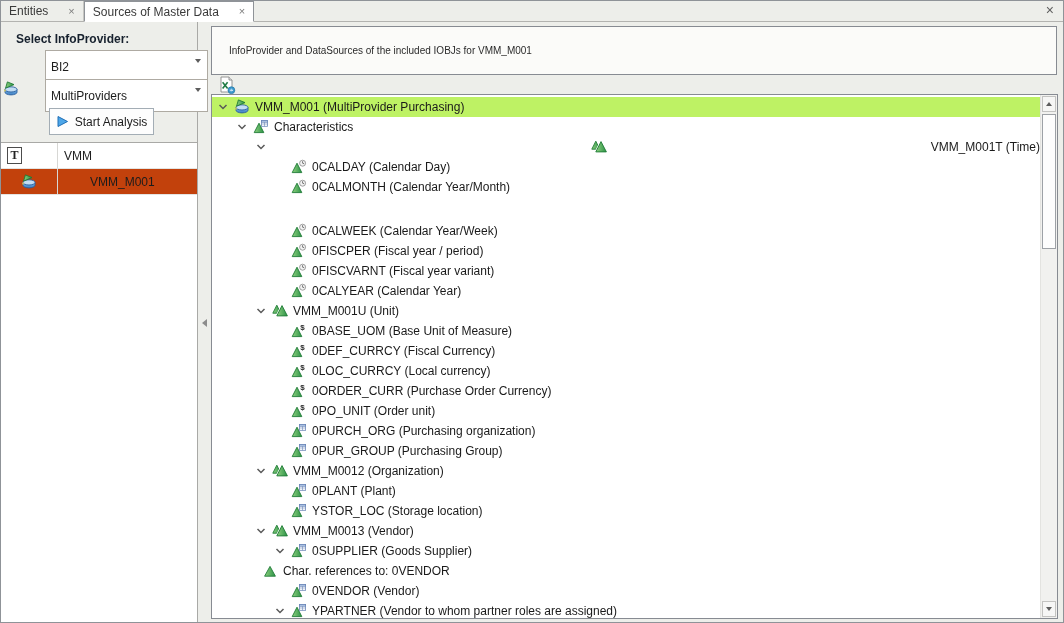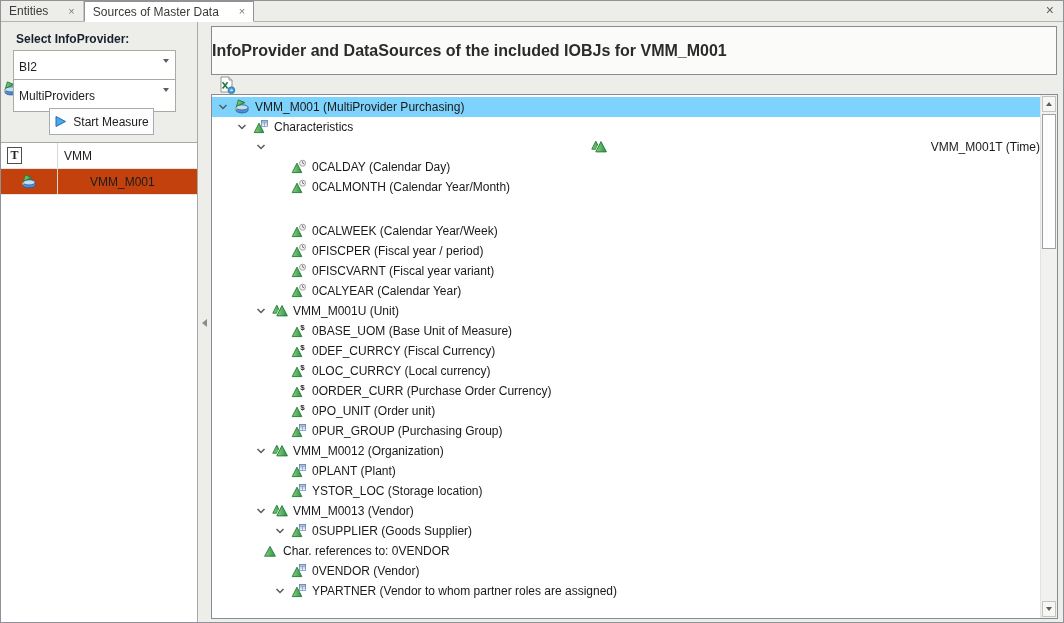--- a/index.html
+++ b/index.html
@@ -9,47 +9,47 @@
   
   .tabbar{position:absolute;top:0;left:0;right:0;height:20px;background:#edeeea;border-bottom:1px solid #b3b3b0;display:flex;align-items:stretch;z-index:5;}
   .tab{display:flex;align-items:center;gap:20px;padding:0 8px;color:#3a3a3a;border-right:1px solid #c6c6c2;cursor:default;}
   .tab .tab-close{font-size:11px;color:#7d7d7d;line-height:1;}
   .tab.active{background:#ffffff;border:1px solid #8f9398;border-bottom:1px solid #ffffff;margin-bottom:-1px;z-index:6;}
   .win-close{position:absolute;right:9px;top:2px;font-size:14px;color:#5f5f5f;line-height:1;cursor:default;}
 
   
   .sidebar{position:absolute;top:20px;left:0;width:197px;bottom:0;background:#edeeea;border-right:1px solid #a9a9a6;box-sizing:border-box;}
   .sb-title{position:absolute;top:11px;left:15px;font-weight:bold;color:#17212e;}
-  .combo{position:absolute;left:12px;width:163px;height:33px;background:#fff;border:1px solid #aeaaa2;box-sizing:border-box;display:flex;align-items:center;padding-left:5px;}
+  .combo{position:absolute;left:44px;width:163px;height:33px;background:#fff;border:1px solid #aeaaa2;box-sizing:border-box;display:flex;align-items:center;padding-left:5px;}
   .combo .caret{position:absolute;right:6px;top:8px;width:0;height:0;border-left:3.5px solid transparent;border-right:3.5px solid transparent;border-top:4px solid #5d5d5d;}
   .combo1{top:29px;}
   .combo2{top:58px;}
   .combo-icon{position:absolute;left:2px;top:60px;}
   .start-btn{position:absolute;left:48px;top:87px;width:105px;height:27px;background:#fdfdfd;border:1px solid #a3adb5;box-sizing:border-box;display:flex;align-items:center;justify-content:center;gap:6px;}
   .sb-list{position:absolute;left:0;right:0;top:121px;bottom:0;background:#fff;border-top:1px solid #a9a9a6;}
   .sb-row{display:flex;height:25px;align-items:center;border-bottom:1px solid #e4e4e2;}
   .sb-col-icon{width:57px;height:100%;display:flex;align-items:center;border-right:1px solid #d7d7d4;box-sizing:border-box;}
   .sb-row.filter .sb-col-icon{padding-left:6px;}
   .sb-row.data{background:#c2410c;gap:26px;}
   .sb-row.data .sb-col-icon{justify-content:center;}
   .sb-col-text{padding-left:6px;}
   .tfilter{width:13px;height:15px;border:1px solid #4c4c4c;display:flex;align-items:center;justify-content:center;font-family:"Liberation Serif",serif;font-weight:bold;font-size:12px;color:#222;background:#fff;}
 
   
   .splitter-arrow{position:absolute;left:201px;top:318px;width:0;height:0;border-top:4px solid transparent;border-bottom:4px solid transparent;border-right:5px solid #8c8c8c;}
 
   
   .hdr-box{position:absolute;left:210px;top:25px;width:846px;height:49px;background:#fbfbf9;border:1px solid #878b92;box-sizing:border-box;display:flex;align-items:center;}
-  .hdr-title{font-weight:bold;font-size:16px;color:#2b2b2b;}
+  .hdr-title{padding-left:17px;font-weight:normal;font-size:10px;color:#2b2b2b;}
   .toolbar-btn{position:absolute;left:216px;top:74px;width:20px;height:20px;display:flex;align-items:center;justify-content:center;}
 
   .tree-box{position:absolute;left:210px;top:93px;width:847px;height:525px;background:#fff;border:1px solid #878b92;box-sizing:border-box;}
   .tree{position:absolute;left:0;top:0;right:17px;bottom:0;overflow:hidden;padding-top:2px;}
   .tree-row{height:20px;display:flex;align-items:center;white-space:nowrap;}
-  .tree-row.selected{background:#7dd3fc;}
+  .tree-row.selected{background:#bef264;}
   .chevron{width:16px;display:flex;align-items:center;justify-content:flex-start;flex:none;}
   .node-icon{width:16px;height:16px;margin-right:5px;flex:none;}
   .tree-row .label{color:#1a1a1a;}
 
   
   .vscroll{position:absolute;right:0;top:0;bottom:0;width:17px;background:#f1f1ef;border-left:1px solid #e3e3e0;box-sizing:border-box;}
   .sb-btn{position:absolute;left:1px;width:14px;height:16px;background:#f6f6f5;border:1px solid #c3c3c1;box-sizing:border-box;display:flex;align-items:center;justify-content:center;}
   .sb-btn.up{top:1px;}
   .sb-btn.down{bottom:1px;}
   .arr-up{width:0;height:0;border-left:3.5px solid transparent;border-right:3.5px solid transparent;border-bottom:4px solid #5d5d5d;}
@@ -144,21 +144,21 @@
       </svg>
     <div class="combo combo2">
       <span>MultiProviders</span>
       <span class="caret"></span>
     </div>
 
     <div class="start-btn">
       <svg width="13" height="13">
           <use href="#icon-play"></use>
         </svg>
-      <span>Start Measure</span>
+      <span>Start Analysis</span>
     </div>
 
     <div class="sb-list">
       <div class="sb-row filter">
         <div class="sb-col-icon">
           <div class="tfilter">T</div>
         </div>
         <div class="sb-col-text">VMM</div>
       </div>
       <div class="sb-row data">
@@ -360,20 +360,31 @@
               <polyline points="1.5,3 5,6.5 8.5,3" fill="none" stroke="#5a5a5a" stroke-width="1.5"></polyline>
             </svg>
     </span>
     <svg class="node-icon">
             <use href="#icon-char-unit"></use>
           </svg>
     <span class="label">0PO_UNIT (Order unit)</span>
   </div>
 
 
+  <div class="tree-row" style="padding-left: 63px;">
+    <span class="chevron" style="visibility: hidden;">
+      <svg width="10" height="10" viewBox="0 0 10 10">
+              <polyline points="1.5,3 5,6.5 8.5,3" fill="none" stroke="#5a5a5a" stroke-width="1.5"></polyline>
+            </svg>
+    </span>
+    <svg class="node-icon">
+            <use href="#icon-char"></use>
+          </svg>
+    <span class="label">0PURCH_ORG (Purchasing organization)</span>
+  </div>
 
   <div class="tree-row" style="padding-left: 63px;">
     <span class="chevron" style="visibility: hidden;">
       <svg width="10" height="10" viewBox="0 0 10 10">
               <polyline points="1.5,3 5,6.5 8.5,3" fill="none" stroke="#5a5a5a" stroke-width="1.5"></polyline>
             </svg>
     </span>
     <svg class="node-icon">
             <use href="#icon-char"></use>
           </svg>

